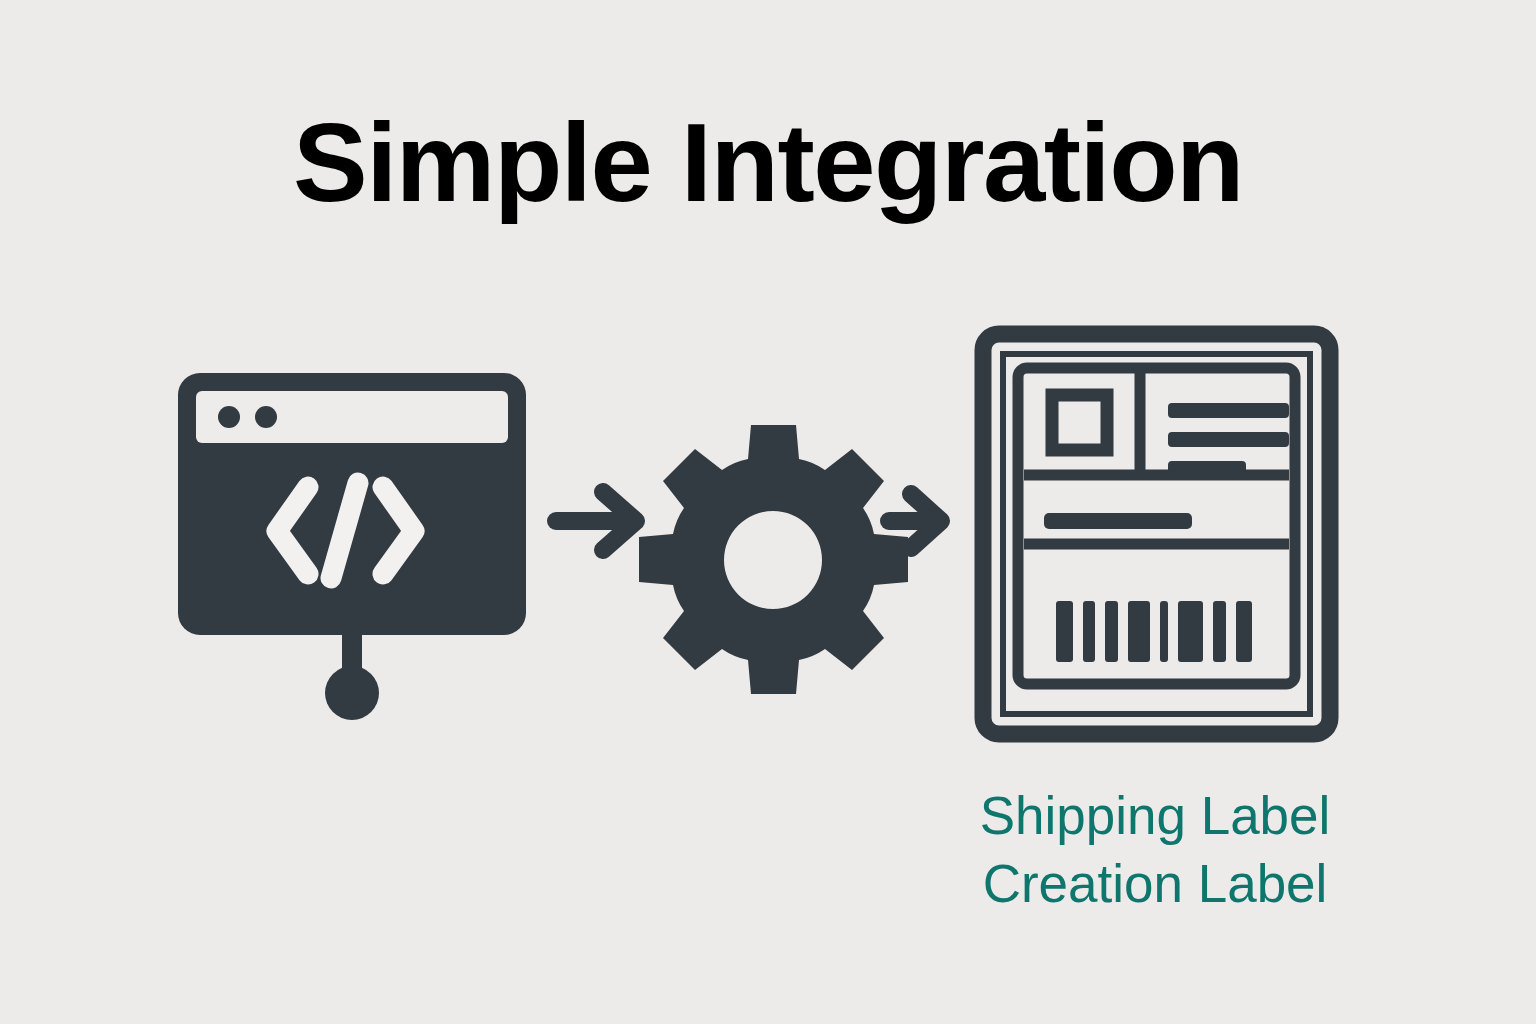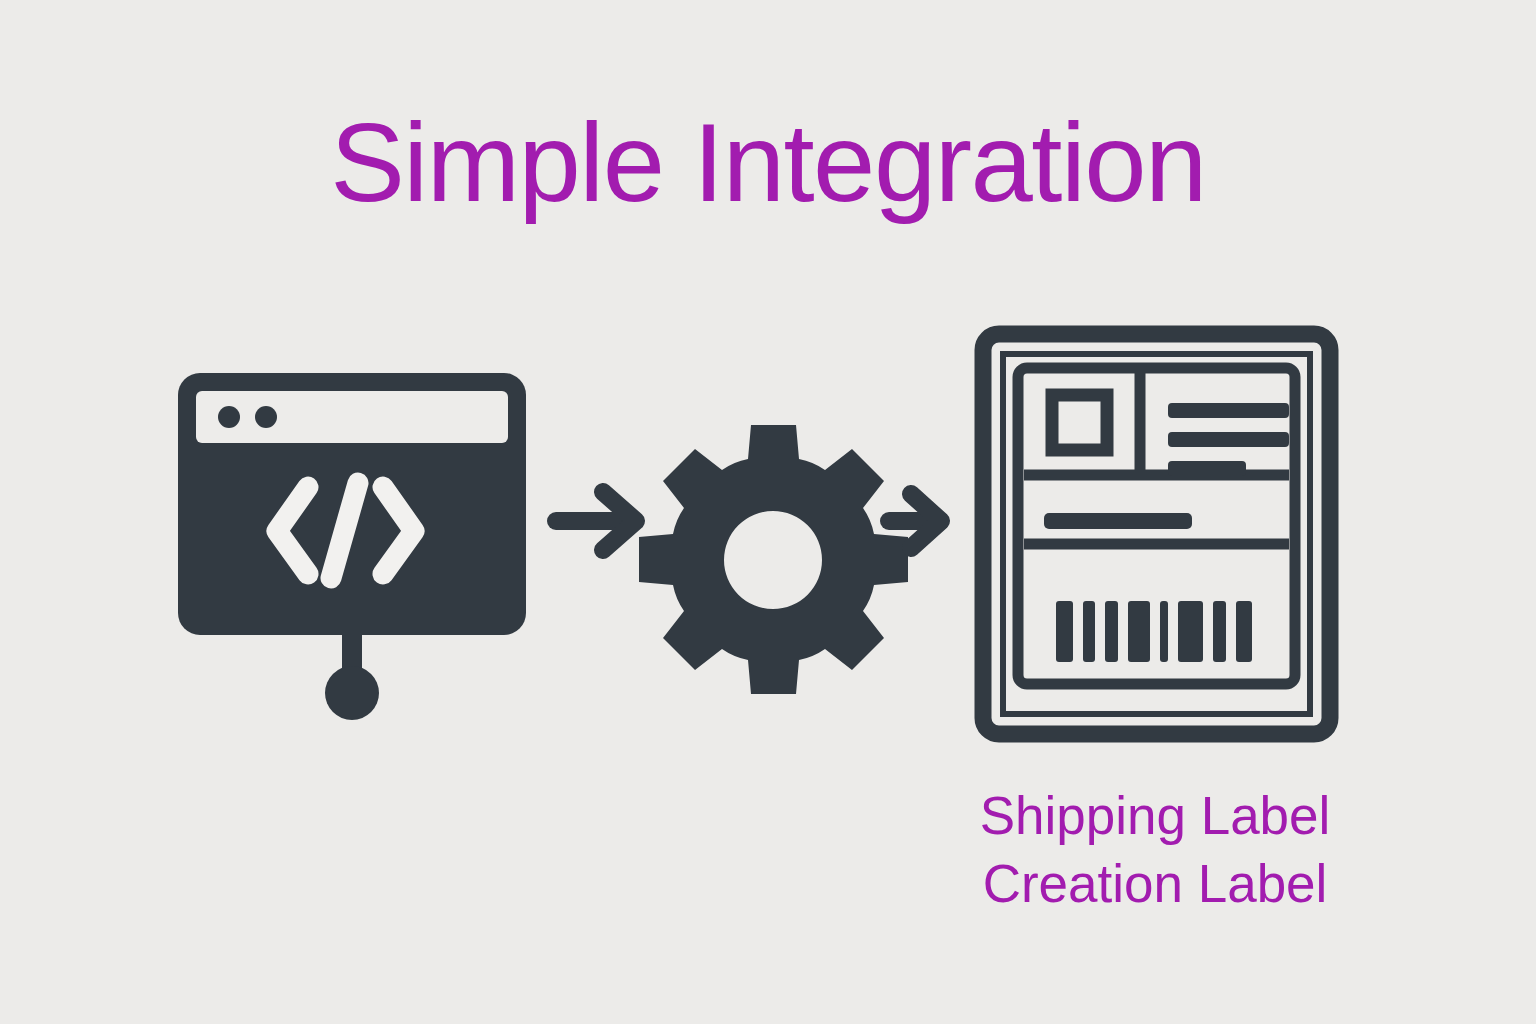--- a/index.html
+++ b/index.html
@@ -23,43 +23,43 @@
     height: 1024px;
     background: #ecebe9;
   }
   #page-title {
     position: absolute;
     left: 0;
     top: 104px;
     width: 1536px;
     text-align: center;
     font-size: 112px;
-    font-weight: 400;
+    font-weight: 700;
     letter-spacing: -1.5px;
-    color: #a21caf;
+    color: #000000;
     line-height: 1.05;
     white-space: nowrap;
   }
   .diagram-svg {
     position: absolute;
     left: 0;
     top: 0;
     width: 1536px;
     height: 1024px;
     display: block;
   }
   #label-caption {
     position: absolute;
     left: 870px;
     top: 782px;
     width: 570px;
     text-align: center;
     font-size: 53px;
     font-weight: 400;
-    color: #a21caf;
+    color: #0f766e;
     line-height: 1.28;
   }
   #label-caption .cap-line {
     display: block;
     white-space: nowrap;
   }
 </style>
 </head>
 <body>
 

